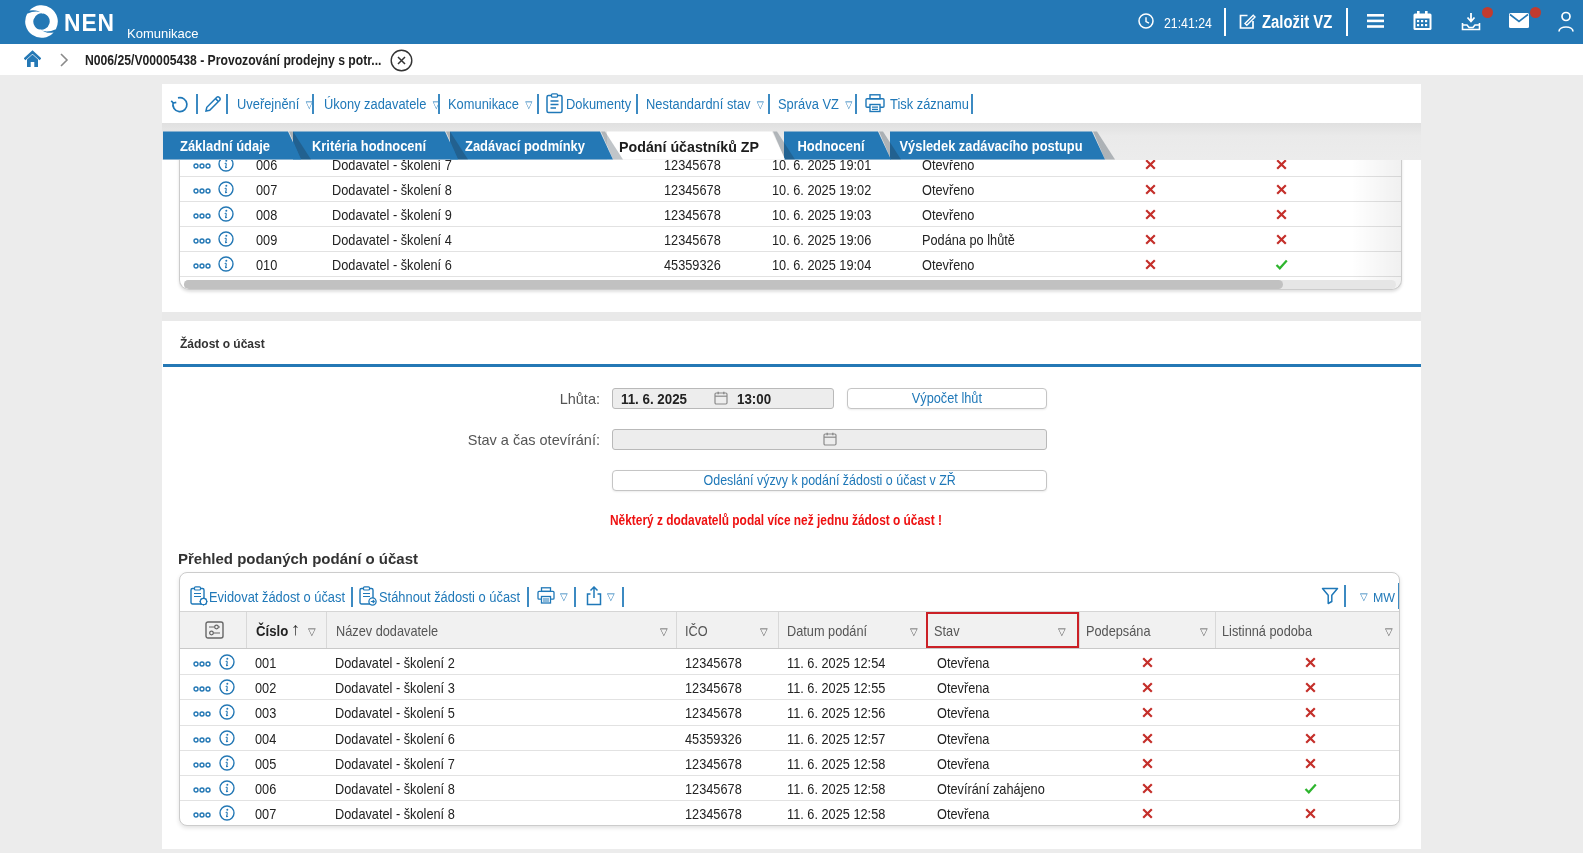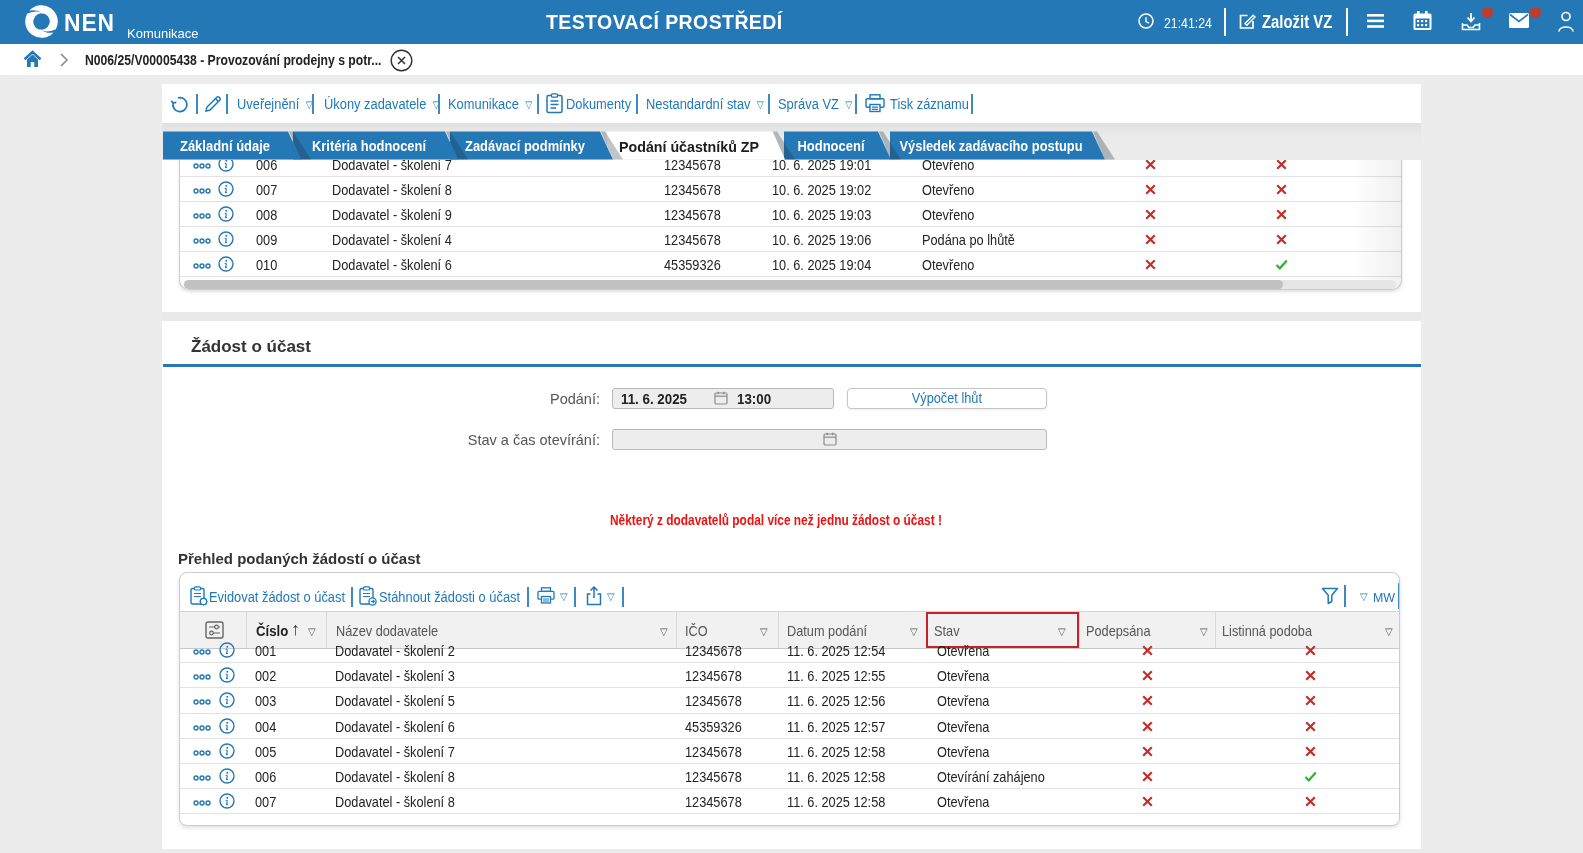--- a/index.html
+++ b/index.html
@@ -23,21 +23,20 @@
 <body>
 <div id="root">
 
   <div class="abs" style="left:0;top:0;width:1583px;height:44px;background:#2478b5;"></div>
   <div class="abs" id="logo" style="left:25px;top:5px;"><svg width="33" height="33" viewBox="0 0 33 33">
     <path d="M4.39,5.59 A16.3,16.3 0 0 1 25.85,3.15 A16.3,16.3 0 0 1 30.89,24.15 Q21.01,28.90 13.43,24.10 A8.2,8.2 0 0 0 24.42,18.62 A8.2,8.2 0 0 0 16.79,8.30 Q11.99,4.10 4.39,5.59 Z" fill="#fff"></path>
     <path d="M28.61,27.41 A16.3,16.3 0 0 1 7.15,29.85 A16.3,16.3 0 0 1 2.11,8.85 Q11.99,4.10 19.57,8.90 A8.2,8.2 0 0 0 8.58,14.38 A8.2,8.2 0 0 0 16.21,24.70 Q21.01,28.90 28.61,27.41 Z" fill="#fff"></path>
   </svg></div>
   <div class="abs" style="left:64px;top:9px;font-size:24px;font-weight:bold;color:#fff;letter-spacing:1px;transform:scaleX(0.95);transform-origin:0 50%;">NEN</div>
   <div class="abs" style="left:127px;top:26px;font-size:13px;color:#fff;">Komunikace</div>
-  <div class="abs" style="left:546px;top:11px;font-size:19.5px;font-weight:bold;color:#fff;letter-spacing:0.4px;">TESTOVACÍ PROSTŘEDÍ</div>
   <div class="abs" id="clockicon" style="left:1138px;top:13px;"><svg width="16" height="16" viewBox="0 0 16 16">
     <circle cx="8" cy="8" r="7" fill="none" stroke="#fff" stroke-width="1.5"></circle>
     <path d="M8,4.2 V8.5 L11,10.2" fill="none" stroke="#fff" stroke-width="1.4"></path>
   </svg></div>
   <div class="abs" style="left:1164px;top:14px;font-size:15px;color:#fff;transform:scaleX(0.82);transform-origin:0 50%;">21:41:24</div>
   <div class="abs" style="left:1224px;top:8px;width:2px;height:28px;background:#fff;"></div>
   <div class="abs" id="editicon" style="left:1238px;top:12px;"><svg width="19" height="19" viewBox="0 0 19 19">
     <path d="M15,9 V16 H2.5 V3.5 H9.5" fill="none" stroke="#fff" stroke-width="1.7"></path>
     <path d="M7,11.5 L15.2,3.2 L17,5 L8.8,13.2 Z" fill="none" stroke="#fff" stroke-width="1.4"></path>
   </svg></div>
@@ -290,46 +289,47 @@
             <path d="M1.5,6 L4.8,9.3 L11.8,1.5" fill="none" stroke="#2eb52e" stroke-width="2.2"></path>
           </svg></span>
       </div>
     <div class="abs" style="right:0;top:0;width:50px;height:138px;background:linear-gradient(to right, rgba(0,0,0,0), rgba(0,0,0,0.06));"></div>
     <div class="abs" style="left:4px;top:128px;width:1212px;height:9px;background:#e6e6e6;border-radius:4.5px;"></div>
     <div class="abs" style="left:4px;top:128px;width:1099px;height:9px;background:#c1c1c1;border-radius:4.5px;"></div>
   </div>
 
   <div class="abs" style="left:162px;top:312px;width:1259px;height:9px;background:#e9e9e9;"></div>
 
-  <div class="abs" style="left:191px;top:337px;font-size:17px;font-weight:bold;color:#333;">Žádost o účast</div>
+  <div class="abs" style="left:180px;top:337px;font-size:12px;font-weight:bold;color:#333;">Žádost o účast</div>
   <div class="abs" style="left:163px;top:364px;width:1258px;height:3px;background:#2478b5;"></div>
 
-  <div class="abs" style="left:400px;top:391px;width:200px;text-align:right;font-size:14.5px;color:#555;">Podání:</div>
+  <div class="abs" style="left:400px;top:391px;width:200px;text-align:right;font-size:14.5px;color:#555;">Lhůta:</div>
   <div class="abs" style="left:612px;top:388px;width:222px;height:21px;background:#ededed;border:1px solid #b9b9b9;border-radius:3px;"></div>
   <div class="abs" style="left:621px;top:391px;font-size:14.5px;font-weight:bold;color:#222;transform:scaleX(0.92);transform-origin:0 50%;">11. 6. 2025</div>
   <div class="abs" id="calsm1" style="left:714px;top:391px;"><svg width="14" height="14" viewBox="0 0 14 14">
   <rect x="1" y="2" width="12" height="11" rx="1.2" fill="none" stroke="#8a8a8a" stroke-width="1.2"></rect>
   <path d="M1,5.2 H13" stroke="#8a8a8a" stroke-width="1.2"></path>
   <path d="M4.2,0.8 V3.2 M9.8,0.8 V3.2" stroke="#8a8a8a" stroke-width="1.4"></path>
 </svg></div>
   <div class="abs" style="left:737px;top:391px;font-size:14.5px;font-weight:bold;color:#222;transform:scaleX(0.92);transform-origin:0 50%;">13:00</div>
   <div class="abs" style="left:847px;top:388px;width:200px;height:21px;background:#fff;border:1px solid #c5c5c5;border-radius:4px;box-shadow:0 1px 2px rgba(0,0,0,0.08);text-align:center;font-size:14.5px;color:#1f78b8;line-height:19px;"><span style="display:inline-block;transform:scaleX(0.88);">Výpočet lhůt</span></div>
 
   <div class="abs" style="left:400px;top:432px;width:200px;text-align:right;font-size:14.5px;color:#555;">Stav a čas otevírání:</div>
   <div class="abs" style="left:612px;top:429px;width:435px;height:21px;background:#ededed;border:1px solid #b9b9b9;border-radius:3px;"></div>
   <div class="abs" id="calsm2" style="left:823px;top:432px;"><svg width="14" height="14" viewBox="0 0 14 14">
   <rect x="1" y="2" width="12" height="11" rx="1.2" fill="none" stroke="#8a8a8a" stroke-width="1.2"></rect>
   <path d="M1,5.2 H13" stroke="#8a8a8a" stroke-width="1.2"></path>
   <path d="M4.2,0.8 V3.2 M9.8,0.8 V3.2" stroke="#8a8a8a" stroke-width="1.4"></path>
 </svg></div>
 
+  <div class="abs" style="left:612px;top:470px;width:435px;height:21px;background:#fff;border:1px solid #c5c5c5;border-radius:4px;box-shadow:0 1px 2px rgba(0,0,0,0.08);text-align:center;font-size:14.5px;color:#1f78b8;line-height:19px;"><span style="display:inline-block;transform:scaleX(0.86);">Odeslání výzvy k podání žádosti o účast v ZŘ</span></div>
 
   <div class="abs" style="left:610px;top:512px;font-size:14px;font-weight:bold;color:#ee1111;transform:scaleX(0.85);transform-origin:0 50%;">Některý z dodavatelů podal více než jednu žádost o účast !</div>
 
-  <div class="abs" style="left:178px;top:550px;font-size:15px;font-weight:bold;color:#333;">Přehled podaných žádostí o účast</div>
+  <div class="abs" style="left:178px;top:550px;font-size:15px;font-weight:bold;color:#333;">Přehled podaných podání o účast</div>
 
   <div class="abs" id="lowercard" style="left:179px;top:572px;width:1221px;height:254px;background:#fff;border:1px solid #ccc;border-radius:8px;box-shadow:0 2px 4px rgba(0,0,0,0.12);overflow:hidden;">
 
     <div class="abs" style="left:10px;top:13px;"><svg width="19" height="21" viewBox="0 0 19 21">
       <rect x="1" y="2.5" width="13" height="15.5" rx="1.5" fill="none" stroke="#1f78b8" stroke-width="1.4"></rect>
       <rect x="4.5" y="0.8" width="6" height="3.2" rx="1" fill="#fff" stroke="#1f78b8" stroke-width="1.2"></rect>
       <path d="M4,7.5 H11 M4,10.5 H11" stroke="#1f78b8" stroke-width="1.2"></path>
       <circle cx="13.5" cy="15.5" r="3.2" fill="#fff" stroke="#1f78b8" stroke-width="1.3"></circle>
       <path d="M13.5,11.5 V12.5 M13.5,18.5 V19.5 M9.5,15.5 H10.5 M16.5,15.5 H17.5 M10.7,12.7 L11.4,13.4 M15.6,17.6 L16.3,18.3 M16.3,12.7 L15.6,13.4 M11.4,17.6 L10.7,18.3" stroke="#1f78b8" stroke-width="1.1"></path>
     </svg></div>
@@ -391,21 +391,21 @@
       <div class="abs" style="left:607px;top:10px;font-size:15px;color:#555;transform:scaleX(0.85);transform-origin:0 50%;">Datum podání</div>
       <div class="abs caretg" style="left:730px;top:14px;">▽</div>
       <div class="abs" style="left:754px;top:10px;font-size:15px;color:#555;transform:scaleX(0.85);transform-origin:0 50%;">Stav</div>
       <div class="abs caretg" style="left:878px;top:14px;">▽</div>
       <div class="abs" style="left:746px;top:0;width:153px;height:36px;border:2px solid #cb2026;"></div>
       <div class="abs" style="left:906px;top:10px;font-size:15px;color:#555;transform:scaleX(0.85);transform-origin:0 50%;">Podepsána</div>
       <div class="abs caretg" style="left:1020px;top:14px;">▽</div>
       <div class="abs" style="left:1042px;top:10px;font-size:15px;color:#555;transform:scaleX(0.85);transform-origin:0 50%;">Listinná podoba</div>
       <div class="abs caretg" style="left:1205px;top:14px;">▽</div>
     </div>
-    <div id="lowerrows" class="abs" style="left:0;top:65px;width:1219px;">
+    <div id="lowerrows" class="abs" style="left:0;top:77px;width:1219px;">
       <div class="lrow">
           <span class="ic" style="left:13px;"><svg width="18" height="8" viewBox="0 0 18 8">
               <g fill="none" stroke="#2478b5" stroke-width="1.4">
                 <circle cx="3" cy="4" r="2"></circle>
                 <circle cx="9" cy="4" r="2"></circle>
                 <circle cx="15" cy="4" r="2"></circle>
               </g>
             </svg></span>
           <span style="left:39px;top:4px;"><svg width="16" height="16" viewBox="0 0 16 16">
               <circle cx="8" cy="8" r="7" fill="none" stroke="#2478b5" stroke-width="1.4"></circle>

